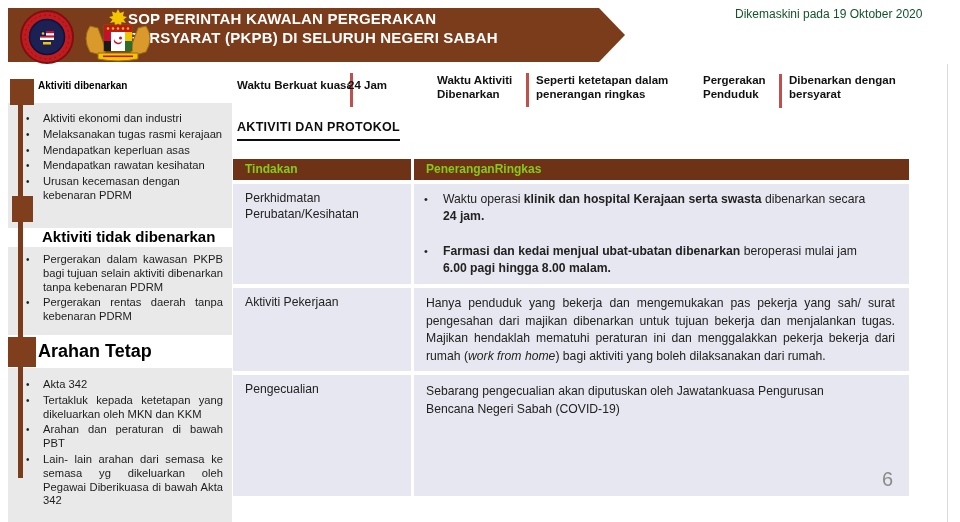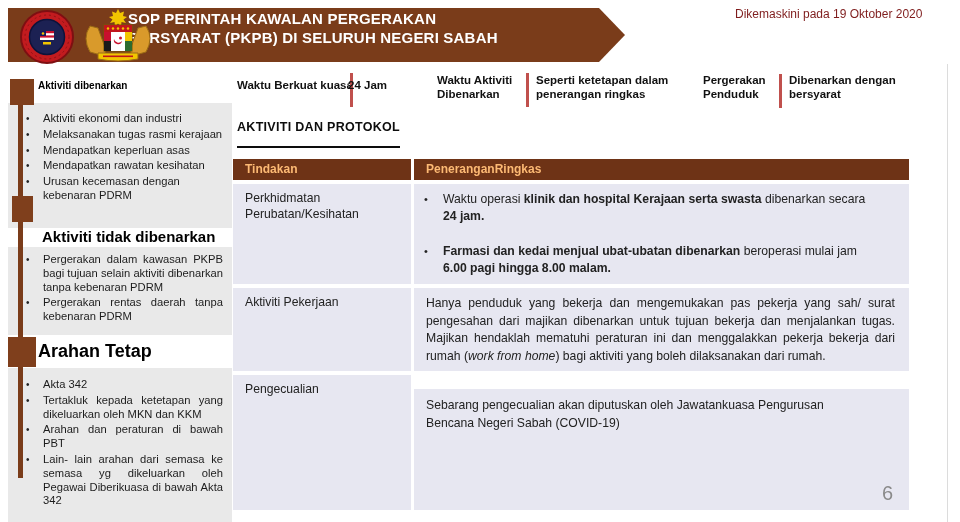--- a/index.html
+++ b/index.html
@@ -7,21 +7,21 @@
   .page { position:relative; width:960px; height:522px; background:#ffffff; overflow:hidden; color:#1a1a1a; }
 
   
   .banner { position:absolute; left:8px; top:8px; width:617px; height:54px; background:#7a3c1a;
             clip-path:polygon(0 0, calc(100% - 26px) 0, 100% 50%, calc(100% - 26px) 100%, 0 100%); }
   .banner-title { position:absolute; left:128px; top:9px; width:390px; color:#ffffff;
                   font-size:15px; font-weight:600; line-height:19px; letter-spacing:.2px; }
   .logo { position:absolute; z-index:3; }
   .logo-mkn { left:20px; top:9px; }
   .logo-coa { left:78px; top:8px; }
-  .updated-date { position:absolute; left:735px; top:7px; font-size:12px; color:#7f1d1d; white-space:nowrap; }
+  .updated-date { position:absolute; left:735px; top:7px; font-size:12px; color:#14532d; white-space:nowrap; }
 
   
   .info-label { position:absolute; font-size:11.5px; font-weight:600; color:#111; line-height:14px; }
   .info-value { position:absolute; font-size:11.5px; font-weight:700; color:#111; line-height:14px; }
   .vdiv { position:absolute; width:3px; height:34px; background:#c0504d; }
 
   
   .tl-line { position:absolute; left:18px; top:88px; width:5px; height:390px; background:#7a3c1a; z-index:2; }
   .tl-sq { position:absolute; background:#7f3f1c; z-index:3; }
   .sq1 { left:10px; top:79px;  width:24px; height:26px; }
@@ -37,37 +37,37 @@
   .panel1 { top:103px; height:125px; padding-top:7px; }
   .panel2 { top:247px; height:88px;  padding-top:4px; }
   .panel3 { top:368px; height:154px; padding-top:8px; }
   .panel .bul { display:flex; margin:2px 0; }
   .panel .bul-dot { width:17px; margin-left:18px; font-size:10px; line-height:13.8px; color:#222; flex:none; }
   .panel .bul-txt { width:180px; font-size:11.2px; line-height:13.8px; color:#1c1c1c; }
   .panel2 .bul-txt, .panel3 .bul-txt { text-align:justify; text-align-last:left; }
 
   
   .section-title { position:absolute; left:237px; top:120px; font-size:12.5px; font-weight:700;
-                   color:#0d0d0d; letter-spacing:.3px; border-bottom:2px solid #0d0d0d; padding-bottom:12px; }
+                   color:#0d0d0d; letter-spacing:.3px; border-bottom:2px solid #0d0d0d; padding-bottom:5px; }
 
   .ptable { position:absolute; left:233px; top:159px; width:676px;
             display:grid; grid-template-columns:178px 1fr; gap:4px 3px; }
-  .th { background:#6e3316; color:#fdba74; font-size:12px; font-weight:700; padding:3px 0 3px 12px; height:21px; }
+  .th { background:#6e3316; color:#84cc16; font-size:12px; font-weight:700; padding:3px 0 3px 12px; height:21px; }
   .cell { background:#e7e7f1; font-size:12.2px; color:#222; }
   .cell-t { padding:6px 10px 6px 12px; line-height:16px; }
   .row1 { min-height:100px; }
   .row2 { min-height:79px; }
   .row3 { min-height:121px; position:relative; }
   .cell-bullets { padding:7px 30px 6px 10px; }
   .cell-bullets .bul { display:flex; }
   .cell-bullets .bul + .bul { margin-top:18px; }
   .cell-bullets .bul-dot { width:19px; font-size:11px; line-height:17px; flex:none; color:#222; }
   .cell-bullets .bul-txt { line-height:17px; }
   .cell-para { padding:7px 14px 6px 12px; line-height:17.5px; text-align:justify; }
-  .cell-para-left { padding:7px 60px 6px 12px; line-height:18px; text-align:left;margin-top:14px; }
+  .cell-para-left { padding:7px 60px 6px 12px; line-height:18px; text-align:left; }
   .seg-b { font-weight:700; }
   .seg-i { font-style:italic; }
 
   .page-number { position:absolute; right:16px; bottom:8px; font-size:20px; color:#8a8a8a; }
   .right-edge-line { position:absolute; left:947px; top:64px; width:1px; height:458px; background:#dcdcdc; }
 </style>
 </head>
 <body>
 
 <div class="page">

